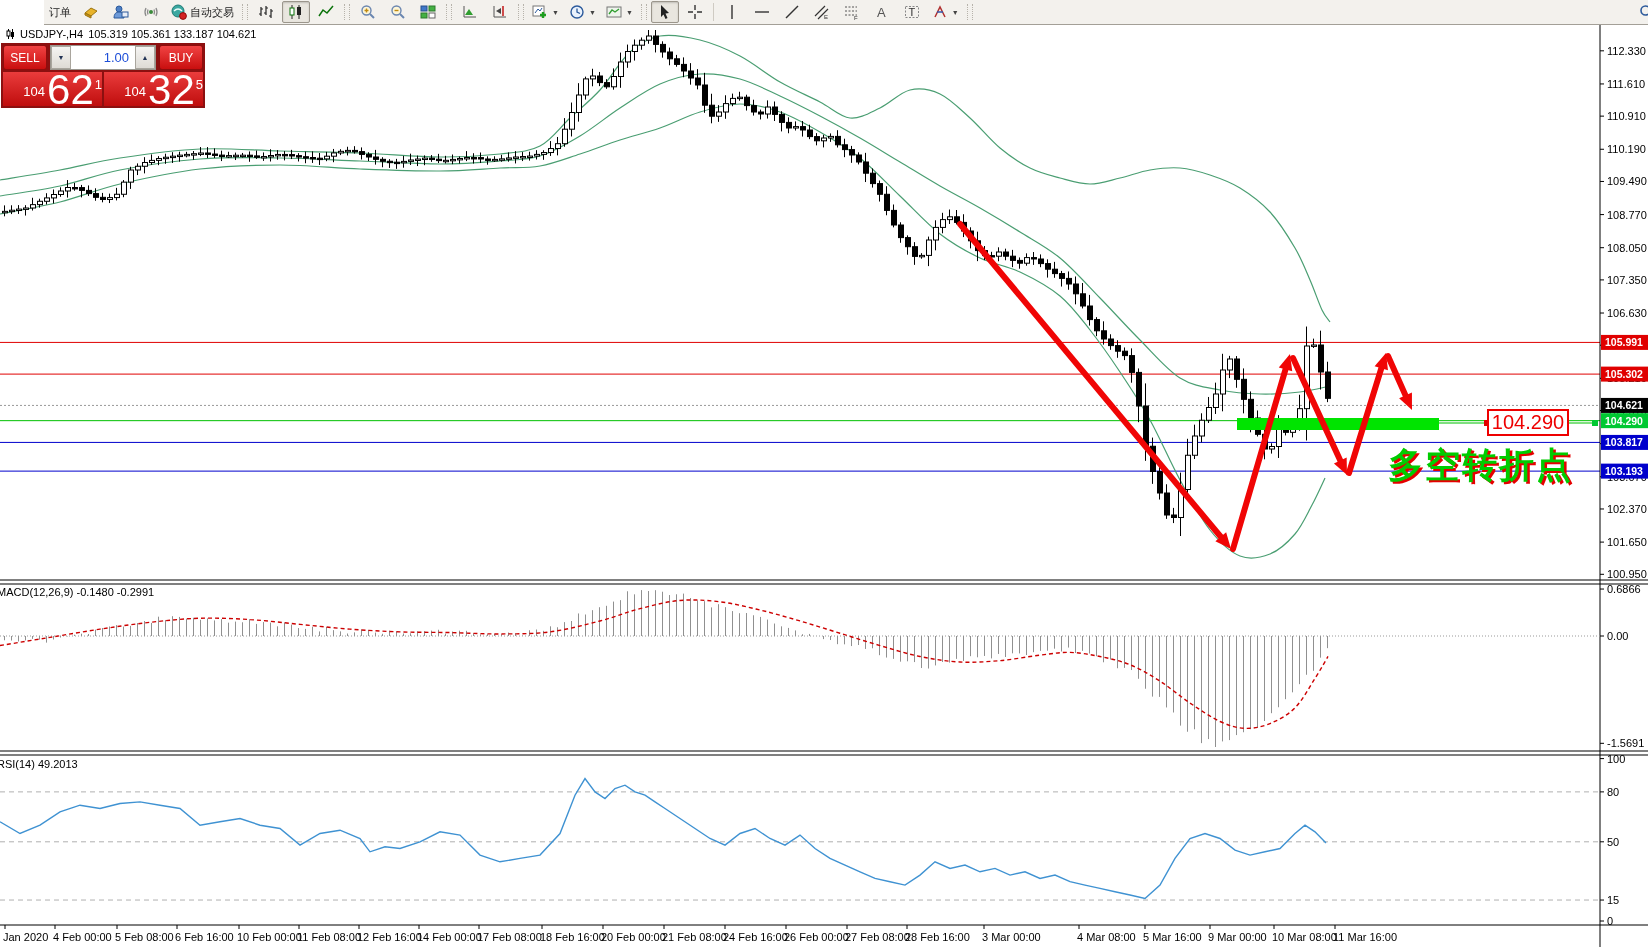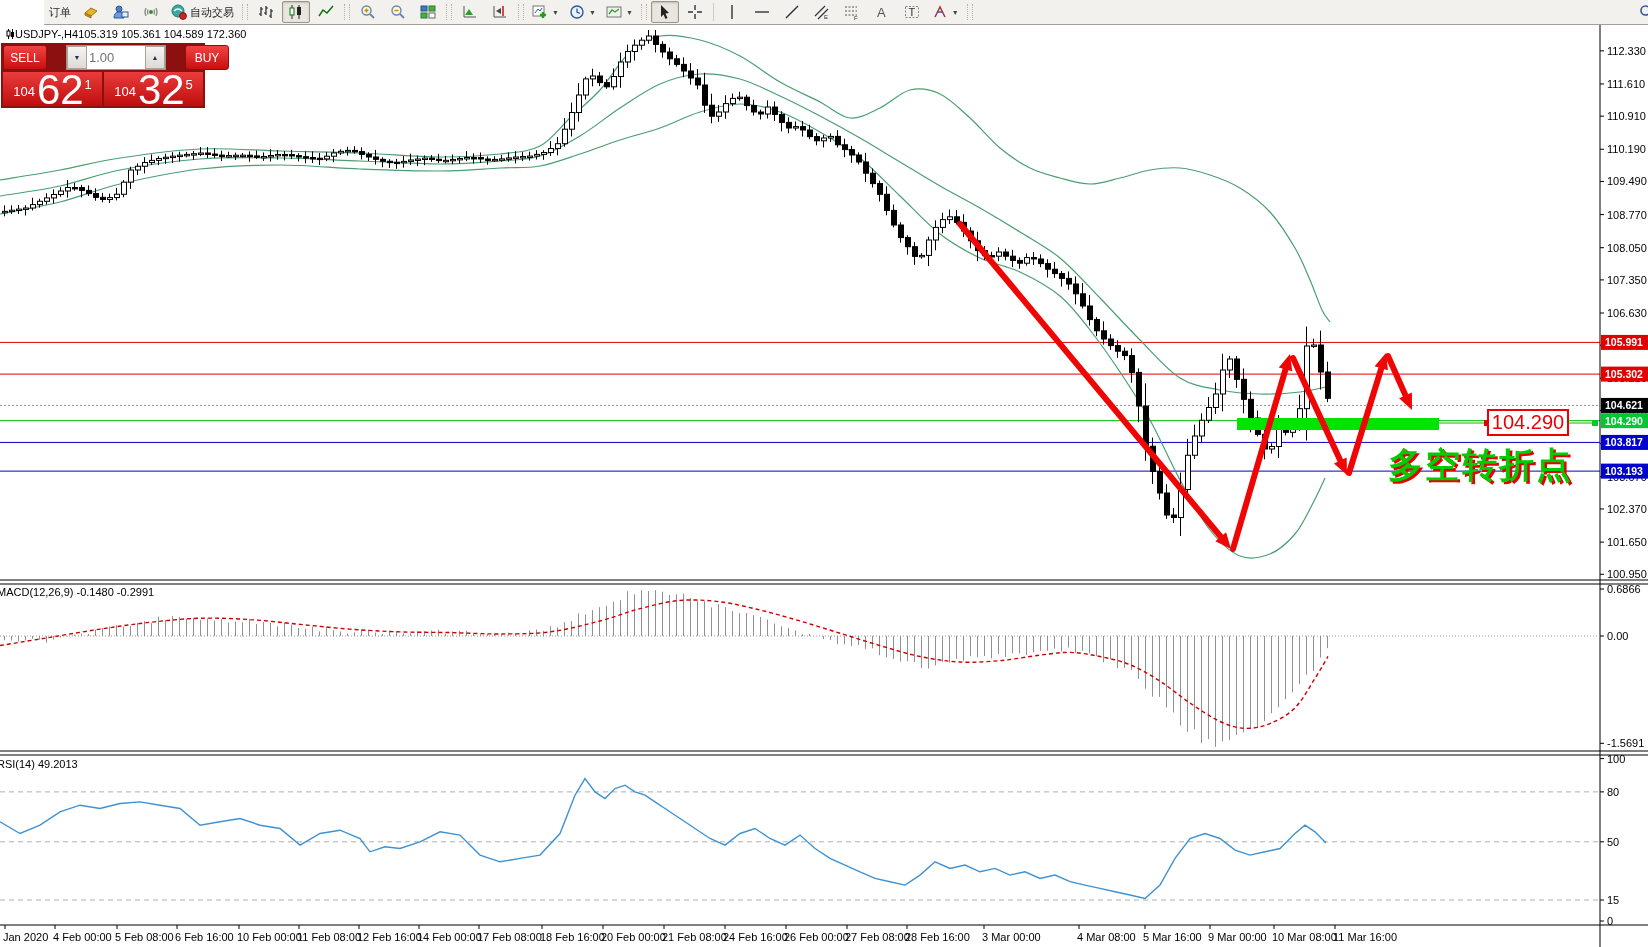--- a/index.html
+++ b/index.html
@@ -14,35 +14,35 @@
   .tbtn{height:20px;min-width:20px;display:flex;align-items:center;justify-content:center;
         border:1px solid transparent;border-radius:2px;margin:0 1px;font-size:11px;color:#222;
         gap:3px;padding:0 3px;cursor:default;white-space:nowrap;}
   .tbtn.active{background:#e9e6df;border-color:#9b968c;box-shadow:inset 0 1px 2px rgba(0,0,0,.18);}
   .tbtn svg{display:block;}
   .drop{font-size:7px;color:#444;margin-left:1px;}
   .tf{width:26px;justify-content:center;}
   .spacer{flex:1;}
   
   .symbol-line{position:absolute;left:6px;top:28px;z-index:4;font-size:11px;color:#000;
-               display:flex;align-items:center;}
+               display:flex;align-items:center;gap:5px;}
   
   .panel{position:absolute;left:1px;top:43px;width:204px;z-index:4;background:#8c1010;
          padding:2px;box-sizing:border-box;}
-  .panel-row1{display:flex;gap:19px;height:25px;}
+  .panel-row1{display:flex;gap:3px;height:25px;}
   .btn-red{background:linear-gradient(#f14343,#c90f0f);border:1px solid #8f0d0d;border-radius:3px;
            color:#fff;font-size:12px;display:flex;align-items:center;justify-content:center;flex:0 0 42px;}
   .spinner{flex:1;display:flex;border:1px solid #9a968e;background:#fff;}
   .spin-btn{width:18px;background:linear-gradient(#f5f4f2,#dedbd5);border:1px solid #a9a59d;
             display:flex;align-items:center;justify-content:center;font-size:7px;color:#235;}
-  .spin-val{flex:1;border:none;outline:none;font-size:13px;text-align:left;padding-right:6px;
-            font-family:inherit;color:#737373;width:50px;}
+  .spin-val{flex:1;border:none;outline:none;font-size:13px;text-align:right;padding-right:6px;
+            font-family:inherit;color:#1d4ed8;width:50px;}
   .panel-row2{display:flex;gap:2px;margin-top:2px;height:34px;}
   .price-box{flex:1;background:linear-gradient(#ea3c3c,#bf0d0d);color:#fff;display:flex;
-             align-items:flex-end;justify-content:center;padding-bottom:1px;}
+             align-items:flex-end;justify-content:flex-end;padding-bottom:1px;}
   .p-pfx{font-size:13px;line-height:26px;margin-right:2px;}
   .p-big{font-size:42px;line-height:31px;font-weight:400;}
   .p-sup{font-size:13px;line-height:13px;margin-left:1px;transform:translateY(-14px);}
 </style>
 </head>
 <body>
 
 <svg id="chart" width="1648" height="947" viewBox="0 0 1648 947" style="position:absolute;left:0;top:0;z-index:1;">
     <g>
       <g>
@@ -968,21 +968,21 @@
   </div>
 </div>
 
 <div class="symbol-line">
   <svg width="9" height="10">
       <path d="M2.5 0 V10 M6.5 0 V10" stroke="#000" stroke-width="1"></path>
       <rect x="1" y="2" width="3" height="5" fill="#fff" stroke="#000"></rect>
       <rect x="5" y="3" width="3" height="5" fill="#000"></rect>
     </svg>
   <span>USDJPY-,H4</span>
-  <span>105.319 105.361 104.589 172.360</span>
+  <span>105.319 105.361 133.187 104.621</span>
 </div>
 
 <div class="panel">
   <div class="panel-row1">
     <div class="btn-red">
       <span>SELL</span>
     </div>
     <div class="spinner">
       <div class="spin-btn">
         <span>▼</span>

